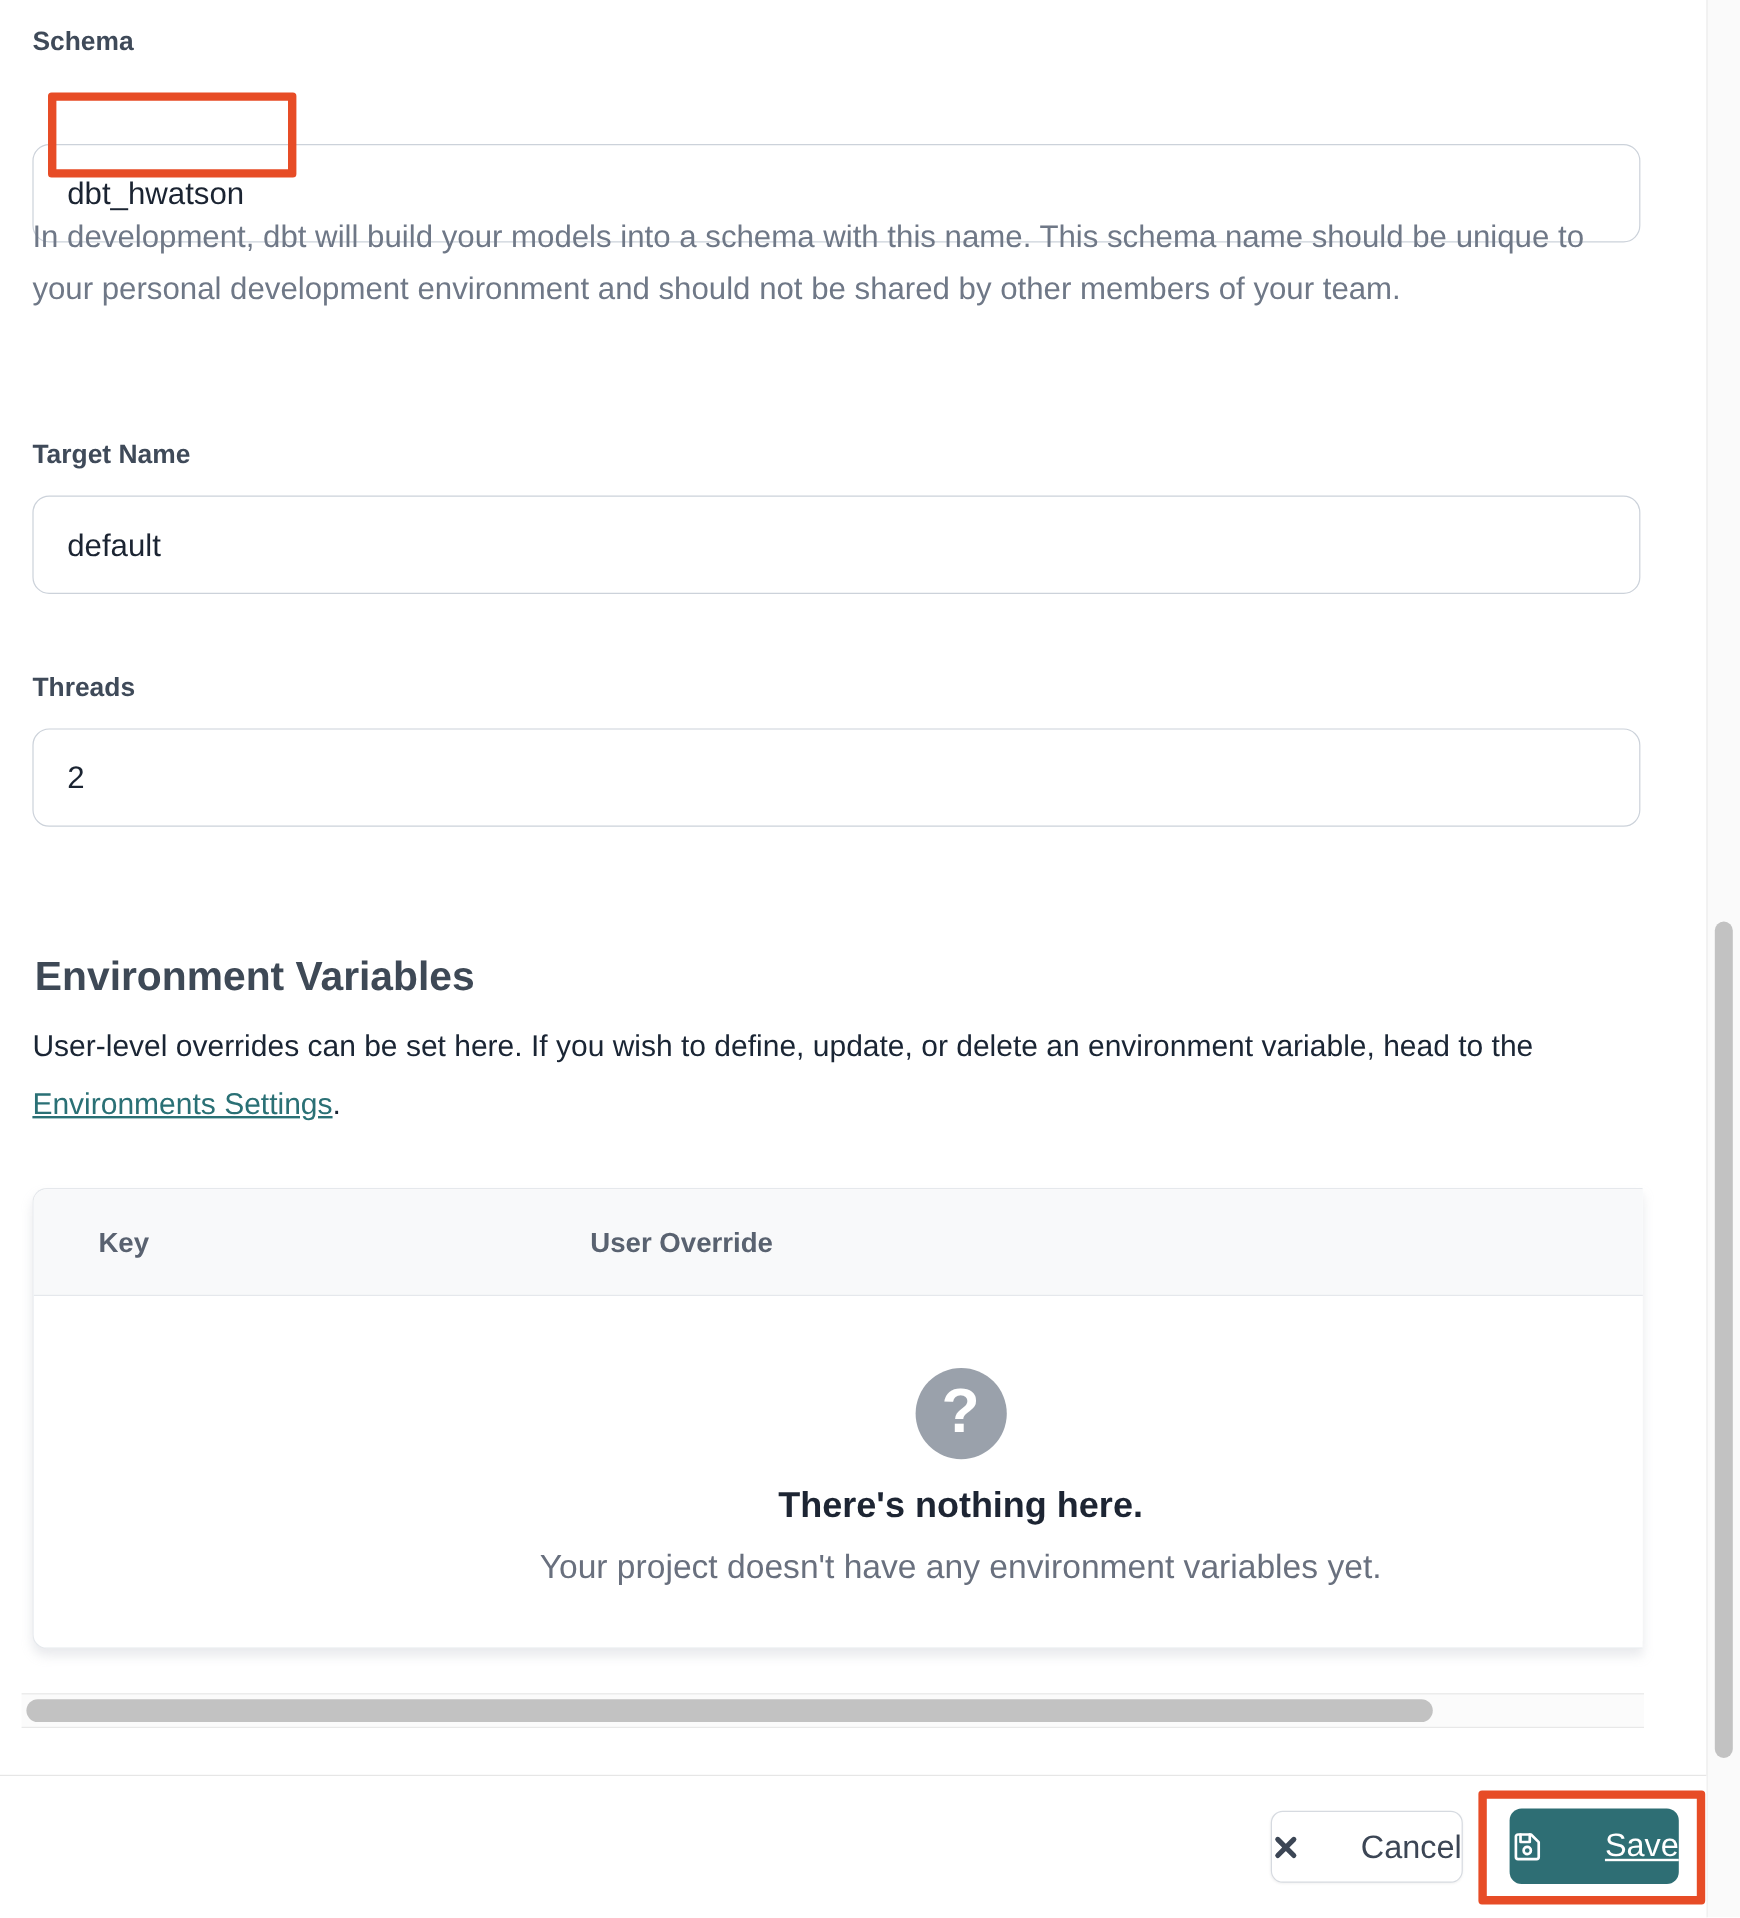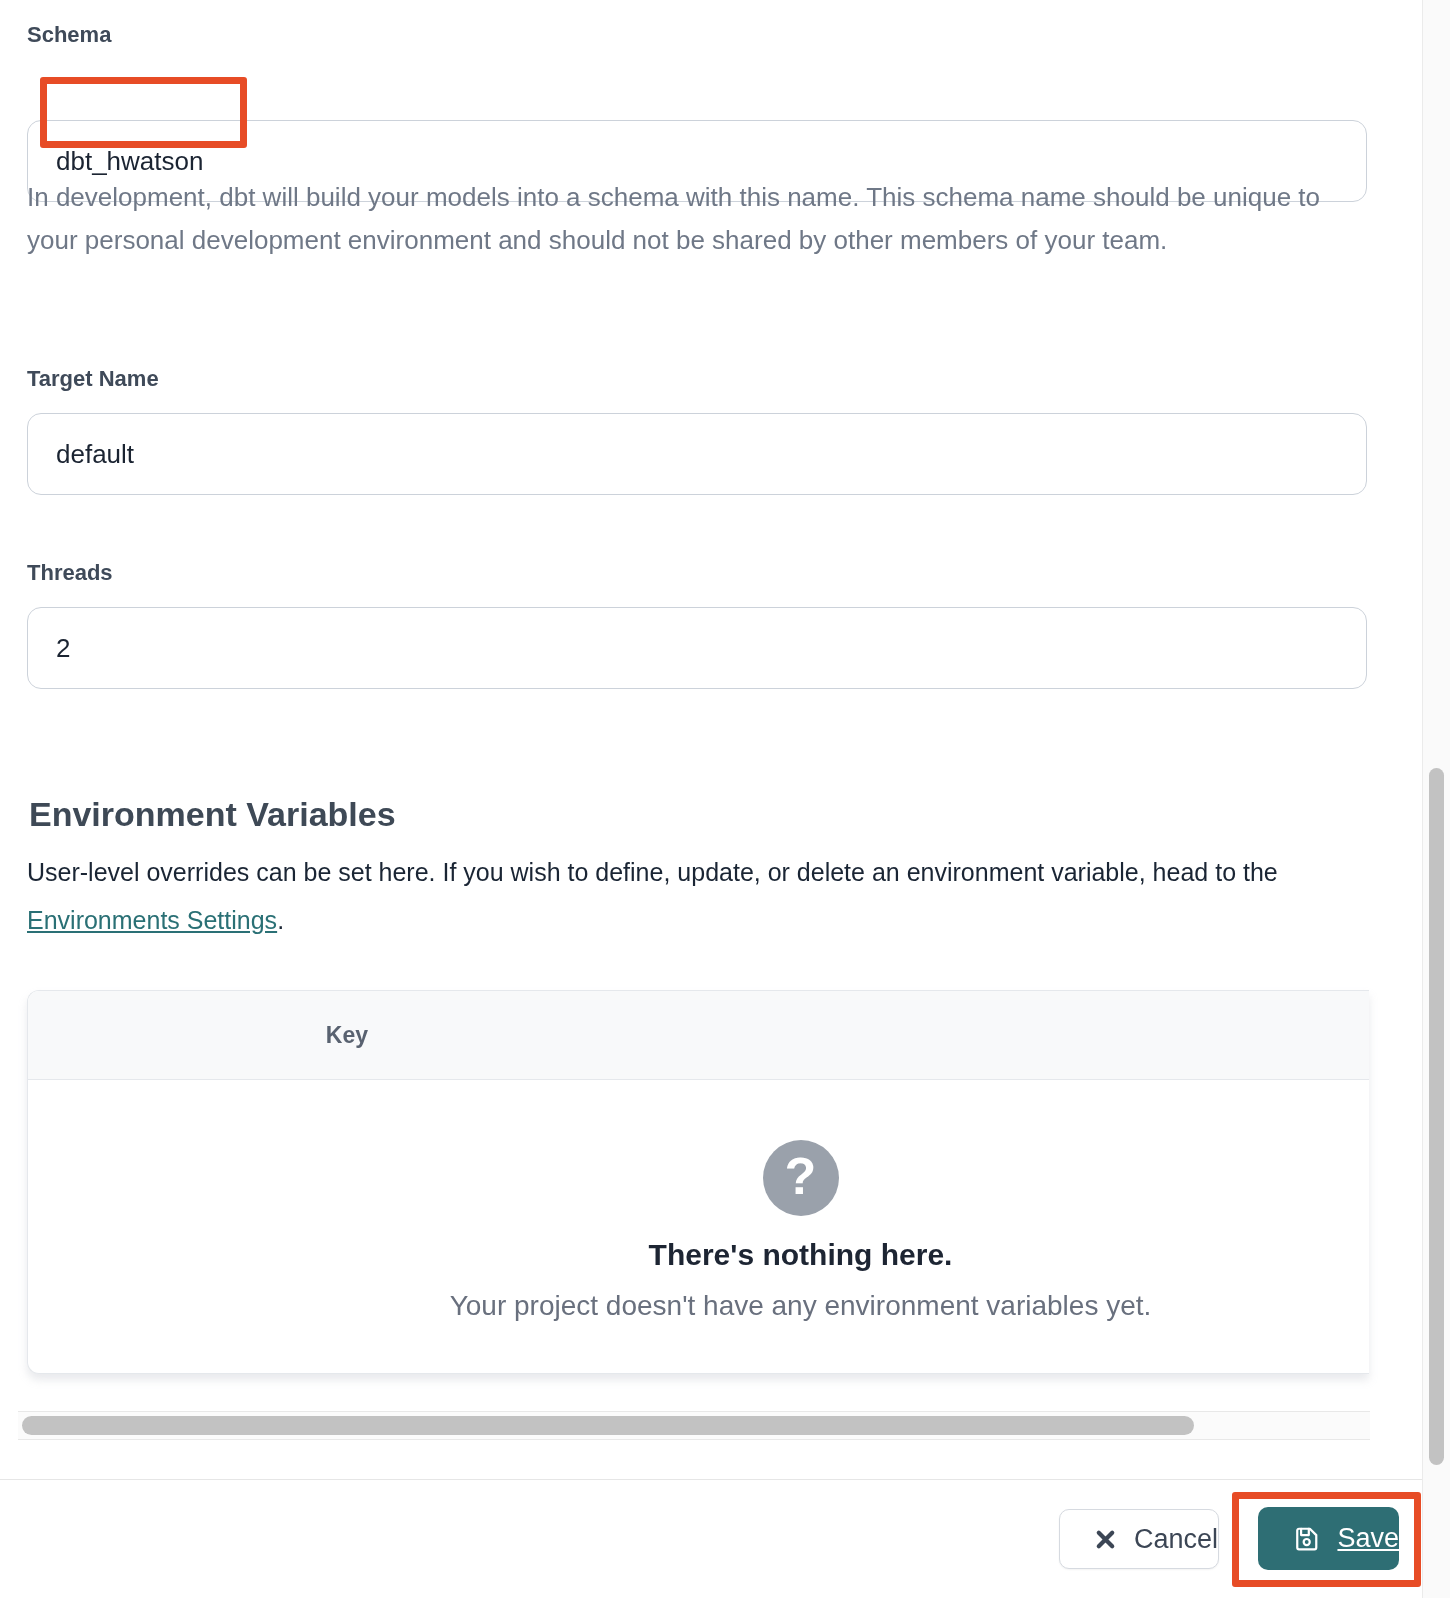--- a/index.html
+++ b/index.html
@@ -86,21 +86,21 @@
   .env-thead {
     height: 89px;
     background: #f8f9fa;
     border-bottom: 1px solid #e5e8ec;
     display: flex;
     align-items: center;
     font-size: 23px;
     font-weight: 700;
     color: #596270;
   }
-  .th-key { width: 340px; padding-left: 54px; text-align: right; }
+  .th-key { width: 340px; padding-left: 54px; text-align: left; }
   .th-inherited { width: 480px; text-align: center; }
   .th-override { width: 400px; text-align: center; }
   .env-tbody { width: 1545px; padding-top: 60px; }
   .empty-state { text-align: center; }
   .qmark-circle {
     width: 76px; height: 76px;
     border-radius: 50%;
     background: #9aa1ab;
     margin: 0 auto 22px auto;
     display: flex; align-items: center; justify-content: center;
@@ -148,21 +148,21 @@
   .footer {
     left: 0; top: 1479px;
     width: 1422px; height: 119px;
     background: #ffffff;
     border-top: 1px solid #e6e6e6;
   }
   .btn {
     position: absolute;
     display: flex;
     align-items: center;
-    justify-content: flex-end;
+    justify-content: space-between;
     gap: 17px;
     border-radius: 10px;
     font-family: "Liberation Sans", sans-serif;
     font-size: 27px;
     cursor: pointer;
   }
   .btn-cancel {
     left: 1059px; top: 29px;
     width: 160px; height: 60px;
     background: #fff;
@@ -202,20 +202,21 @@
 <div class="abs section-title" style="top:795px">Environment Variables</div>
 
 <div class="abs section-desc" style="top:848px">
   <span>User-level overrides can be set here. If you wish to define, update, or delete an environment variable, head to the </span><a>Environments Settings</a><span>.</span>
 </div>
 
 <div class="abs env-table">
   <div class="env-table-inner">
     <div class="env-thead">
       <div class="th-key">Key</div>
+      <div class="th-override">User Override</div>
     </div>
     <div class="env-tbody">
       <div class="empty-state">
         <div class="qmark-circle">
           <span>?</span>
         </div>
         <div class="empty-title">There's nothing here.</div>
         <div class="empty-subtitle">Your project doesn't have any environment variables yet.</div>
       </div>
     </div>

